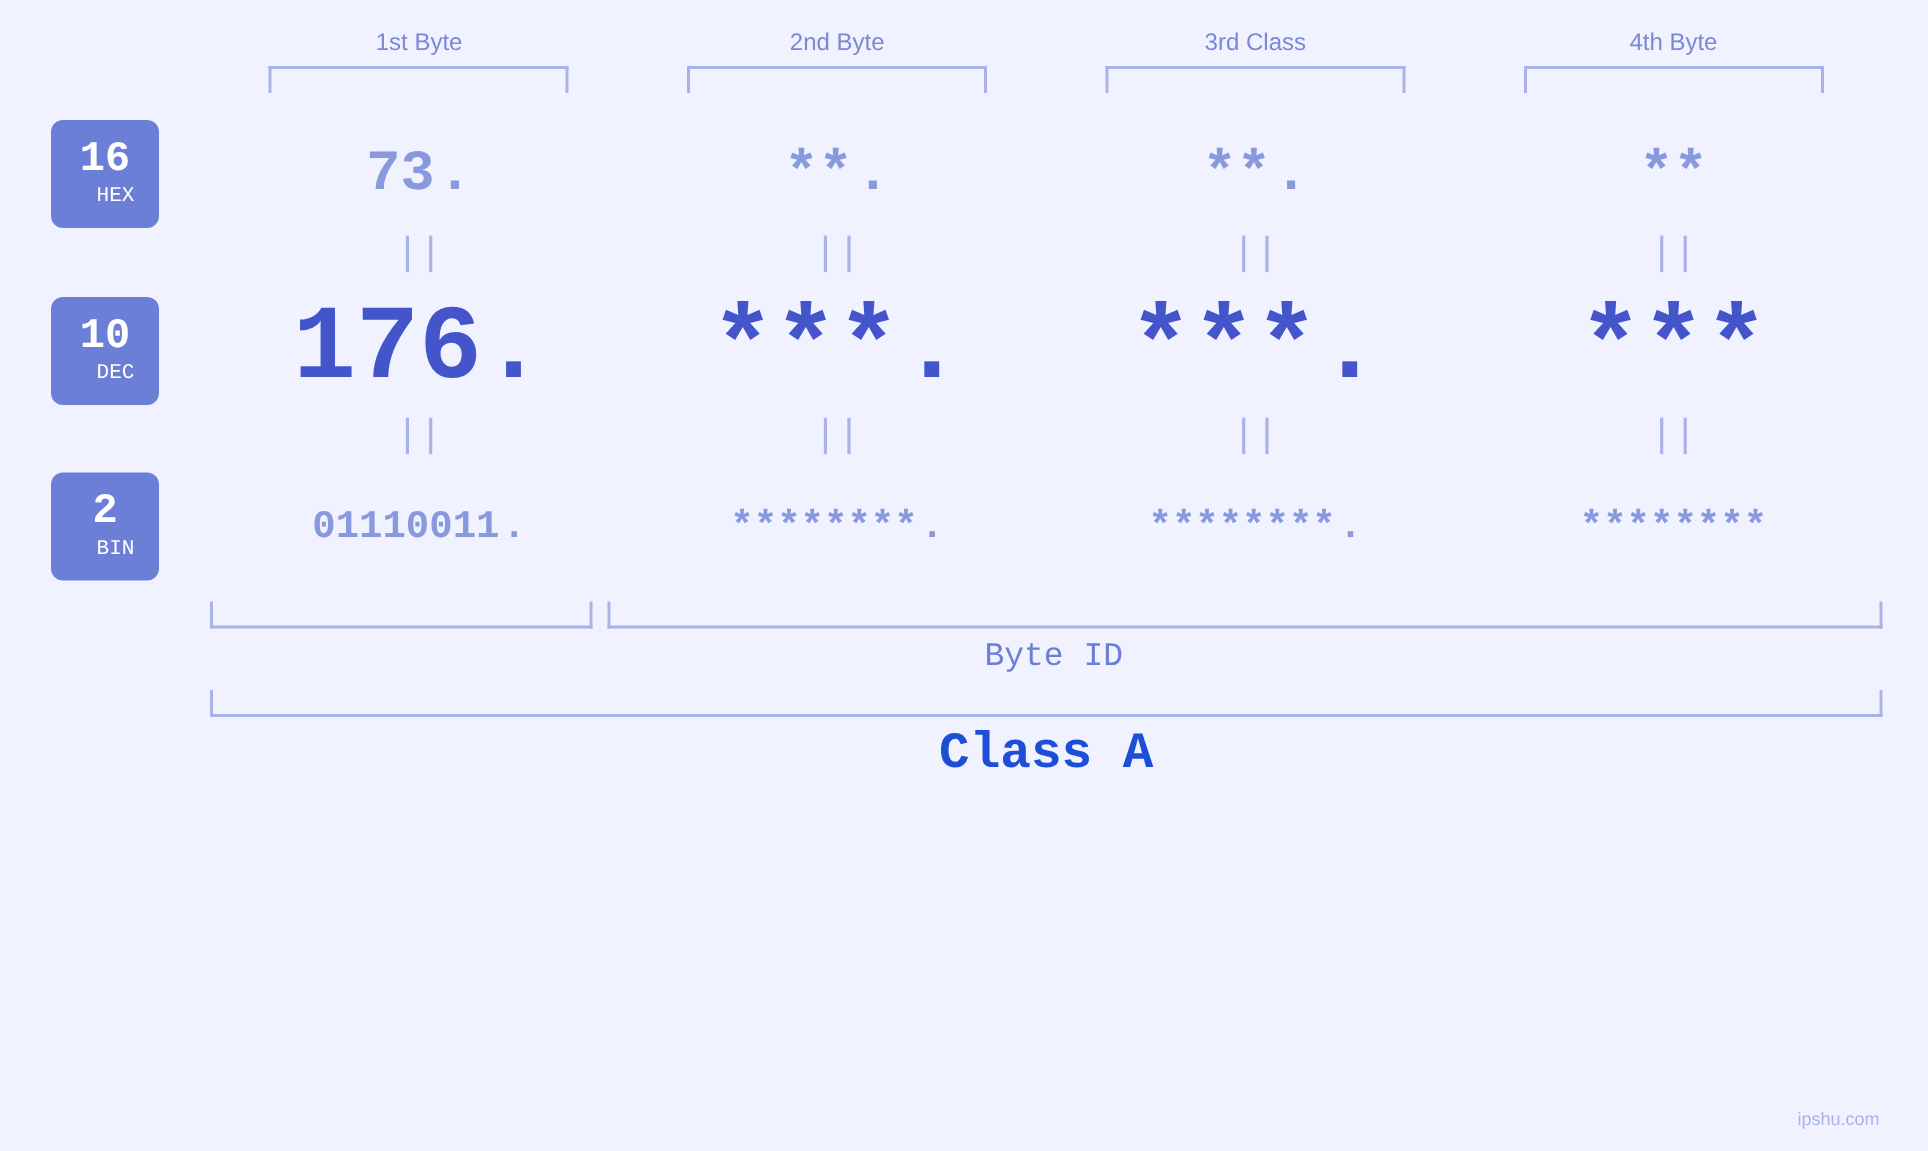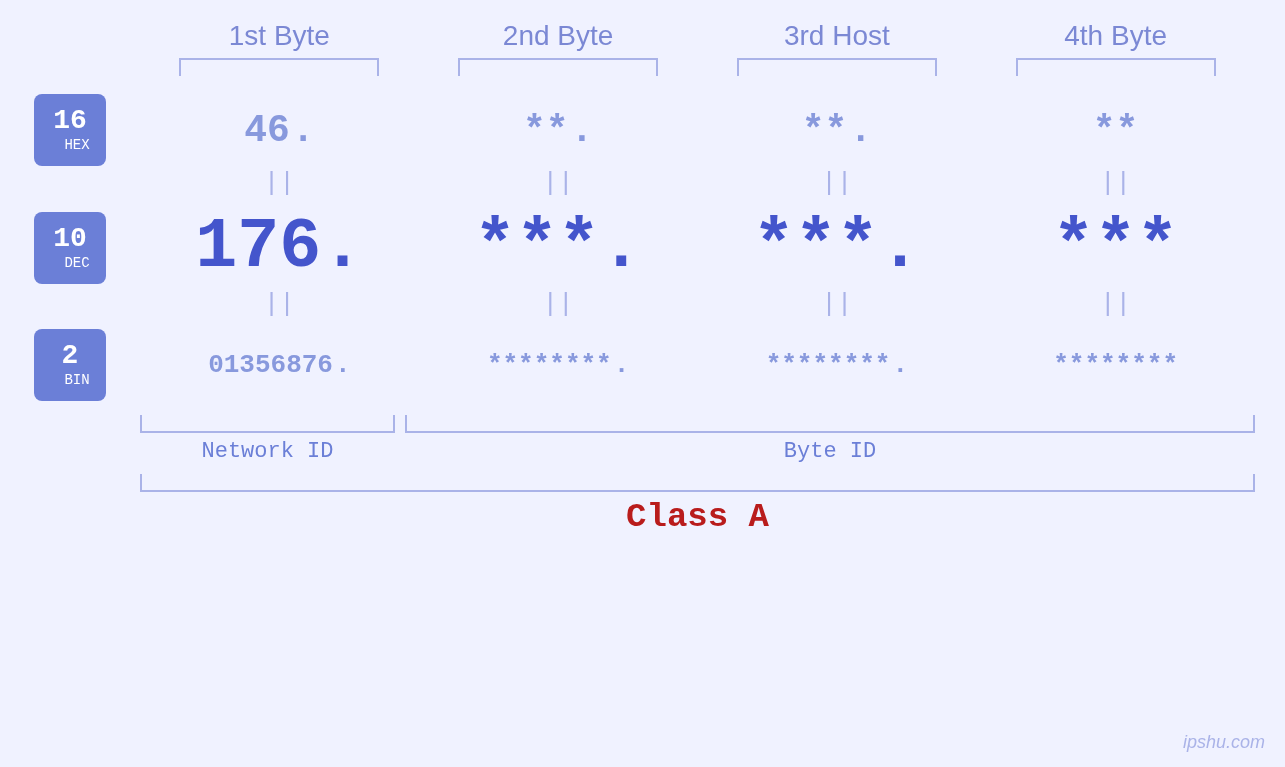--- a/index.html
+++ b/index.html
@@ -26,21 +26,21 @@
       display: flex;
       width: 100%;
       padding-left: 140px;
       margin-top: 20px;
       justify-content: space-around;
       padding-right: 30px;
     }
 
     .byte-header {
       color: #7b88d4;
-      font-size: 28px;
+      font-size: 16px;
       font-family: Arial, sans-serif;
       font-weight: normal;
       text-align: center;
       width: 250px;
     }
 
     
     .brackets-row {
       display: flex;
       width: 100%;
@@ -138,44 +138,43 @@
     }
     .row-bin .ip-dot {
       font-size: 26px;
       color: #8899dd;
     }
 
     
     .watermark {
       position: absolute;
       bottom: 14px;
-      right: 20px;
+      right: 32px;
       color: #aab3e8;
-      font-size: 18px;
+      font-size: 12px;
       font-family: Arial, sans-serif;
-      font-style: italic;
     }
 
     .eq-cell {
       width: 250px;
       text-align: center;
       color: #aab3e8;
       font-size: 26px;
       line-height: 1;
     }
   </style>
 </head>
 <body>
 
 <div class="main-container">
 
   <div class="byte-headers">
     <div class="byte-header">1st Byte</div>
     <div class="byte-header">2nd Byte</div>
-    <div class="byte-header">3rd Host</div>
+    <div class="byte-header">3rd Class</div>
     <div class="byte-header">4th Byte</div>
   </div>
 
   <div class="brackets-row">
     <div class="bracket"></div>
     <div class="bracket"></div>
     <div class="bracket"></div>
     <div class="bracket"></div>
   </div>
 
@@ -183,21 +182,21 @@
 
     <div style="display:flex; align-items:center; margin-top:18px;">
       <div class="badges-column" style="padding:0; justify-content:center; height:auto;">
         <div class="badge">
           <span class="badge-number">16</span>
           <span class="badge-label">HEX</span>
         </div>
       </div>
       <div style="flex:1; display:flex; justify-content:space-around; padding-right:30px; align-items:center;">
         <div class="ip-cell row-hex">
-          <span class="ip-value">46</span>
+          <span class="ip-value">73</span>
           <span class="ip-dot">.</span>
         </div>
         <div class="ip-cell row-hex">
           <span class="ip-value">**</span>
           <span class="ip-dot">.</span>
         </div>
         <div class="ip-cell row-hex">
           <span class="ip-value">**</span>
           <span class="ip-dot">.</span>
         </div>
@@ -246,21 +245,21 @@
 
     <div style="display:flex; align-items:center; margin-top:8px;">
       <div class="badges-column" style="padding:0; justify-content:center; height:auto;">
         <div class="badge">
           <span class="badge-number">2</span>
           <span class="badge-label">BIN</span>
         </div>
       </div>
       <div style="flex:1; display:flex; justify-content:space-around; padding-right:30px; align-items:center;">
         <div class="ip-cell row-bin">
-          <span class="ip-value">01356876</span>
+          <span class="ip-value">01110011</span>
           <span class="ip-dot">.</span>
         </div>
         <div class="ip-cell row-bin">
           <span class="ip-value">********</span>
           <span class="ip-dot">.</span>
         </div>
         <div class="ip-cell row-bin">
           <span class="ip-value">********</span>
           <span class="ip-dot">.</span>
         </div>
@@ -273,30 +272,29 @@
     <div style="display:flex; margin-left:140px; padding-right:30px; margin-top:14px; align-items:flex-start;">
 
       <div style="width:255px; height:18px; border:2px solid #aab3e8; border-top:none;"></div>
 
       <div style="width:10px;"></div>
 
       <div style="flex:1; height:18px; border:2px solid #aab3e8; border-top:none;"></div>
     </div>
 
     <div style="display:flex; margin-left:140px; padding-right:30px; margin-top:6px;">
-      <div style="width:255px; text-align:center; color:#6b7fd7; font-size:22px;">Network ID</div>
       <div style="width:10px;"></div>
       <div style="flex:1; text-align:center; color:#6b7fd7; font-size:22px;">Byte ID</div>
     </div>
 
     <div style="margin-left:140px; padding-right:30px; margin-top:10px;">
       <div style="width:100%; height:18px; border:2px solid #aab3e8; border-top:none;"></div>
     </div>
 
     <div style="margin-left:140px; padding-right:30px; margin-top:6px; text-align:center; margin-bottom:10px;">
-      <span style="color:#b91c1c; font-size:34px; font-weight:bold;">Class A</span>
+      <span style="color:#1d4ed8; font-size:34px; font-weight:bold;">Class A</span>
     </div>
 
   </div>
 
   <div class="watermark">ipshu.com</div>
 
 </div>
 
 </body></html>

